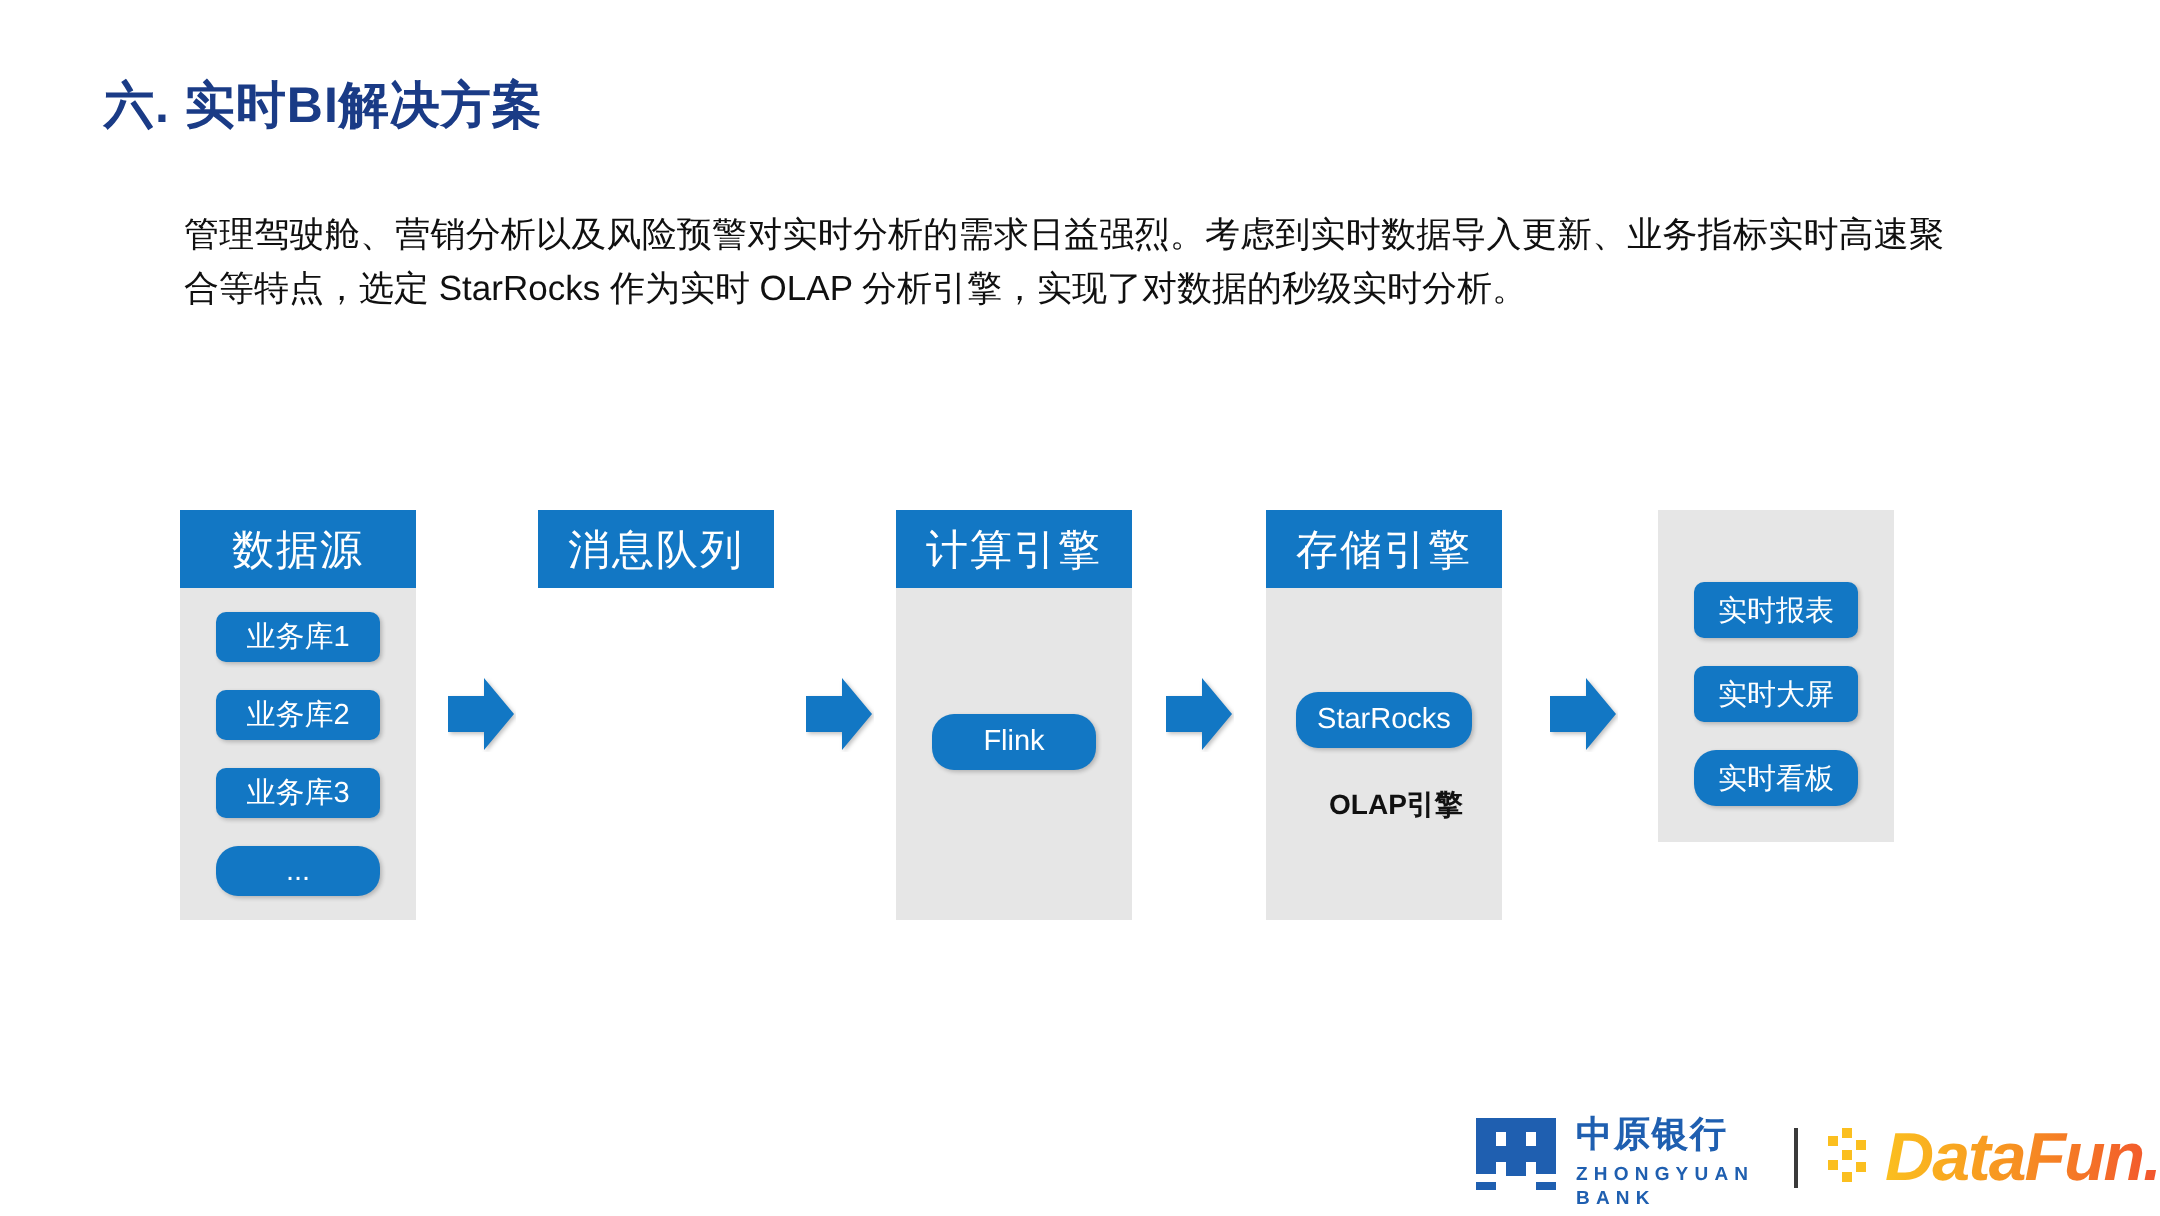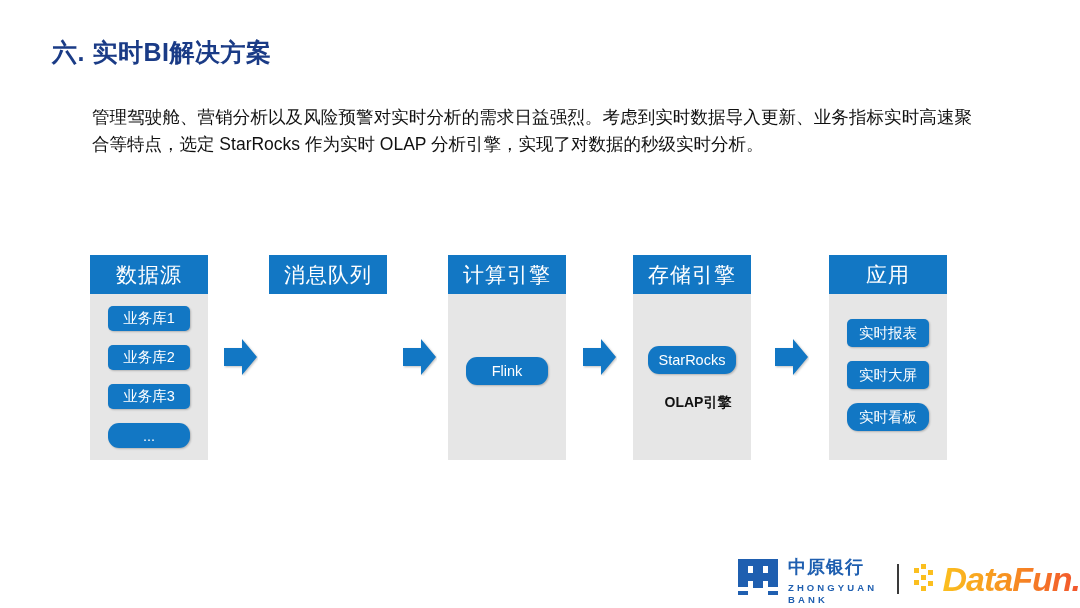--- a/index.html
+++ b/index.html
@@ -208,23 +208,22 @@
     </div>
   </div>
 
   <div class="flow-arrow" style="left:775px;">
     <svg width="34" height="38" viewBox="0 0 34 38" xmlns="http://www.w3.org/2000/svg">
       <polygon points="0,10 18,10 18,1 33,19 18,37 18,28 0,28" fill="#1277c4" stroke="none" style="filter:drop-shadow(1px 1px 1px rgba(0,0,0,0.25))"></polygon>
     </svg>
   </div>
 
   <div class="pipeline-stage" style="left:829px;">
-    <div class="stage-header">应用</div>
     <div class="stage-body pack-top">
-      <div class="node-pill" style="margin-top:13px;">实时报表</div>
+      <div class="node-pill" style="margin-top:24px;">实时报表</div>
       <div class="node-pill">实时大屏</div>
       <div class="node-pill solo">实时看板</div>
     </div>
   </div>
 
 </div>
 
 <div id="footer-logos">
 
   <div class="bank-logo-mark">

